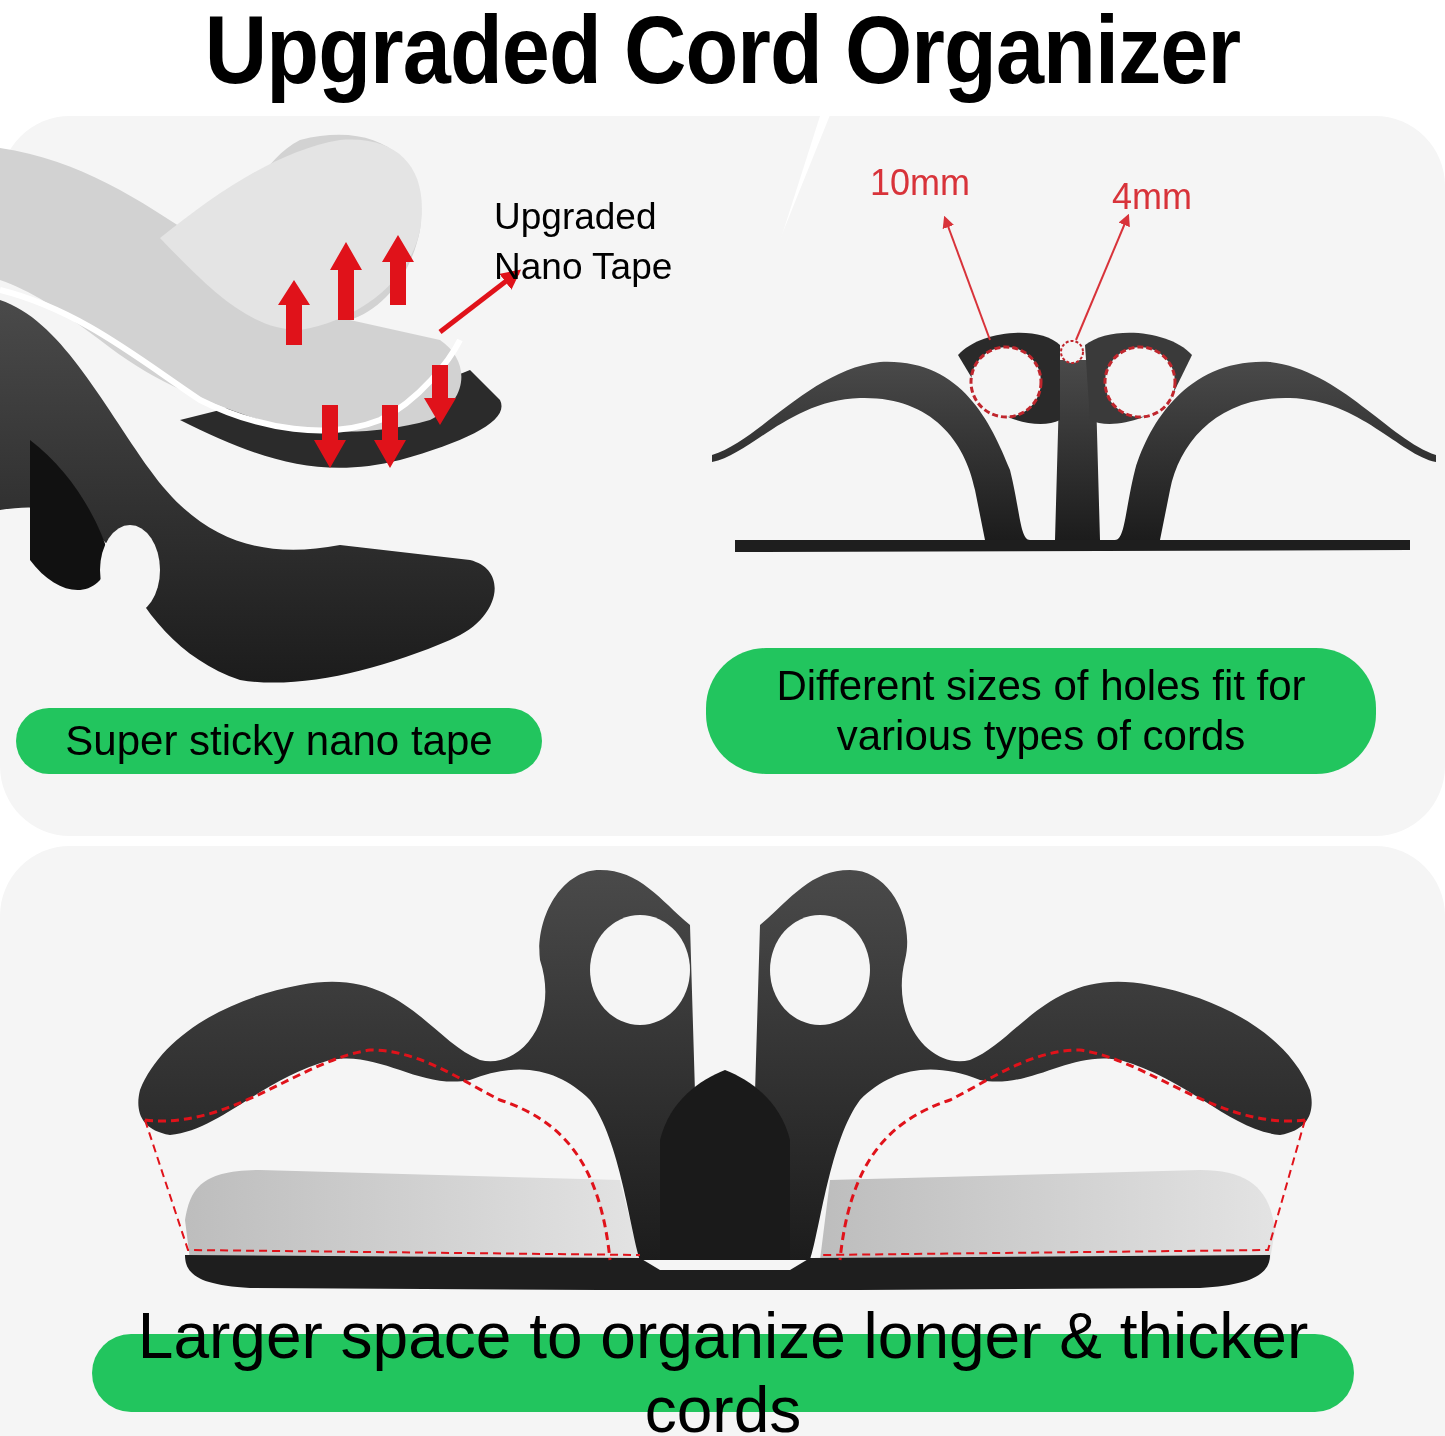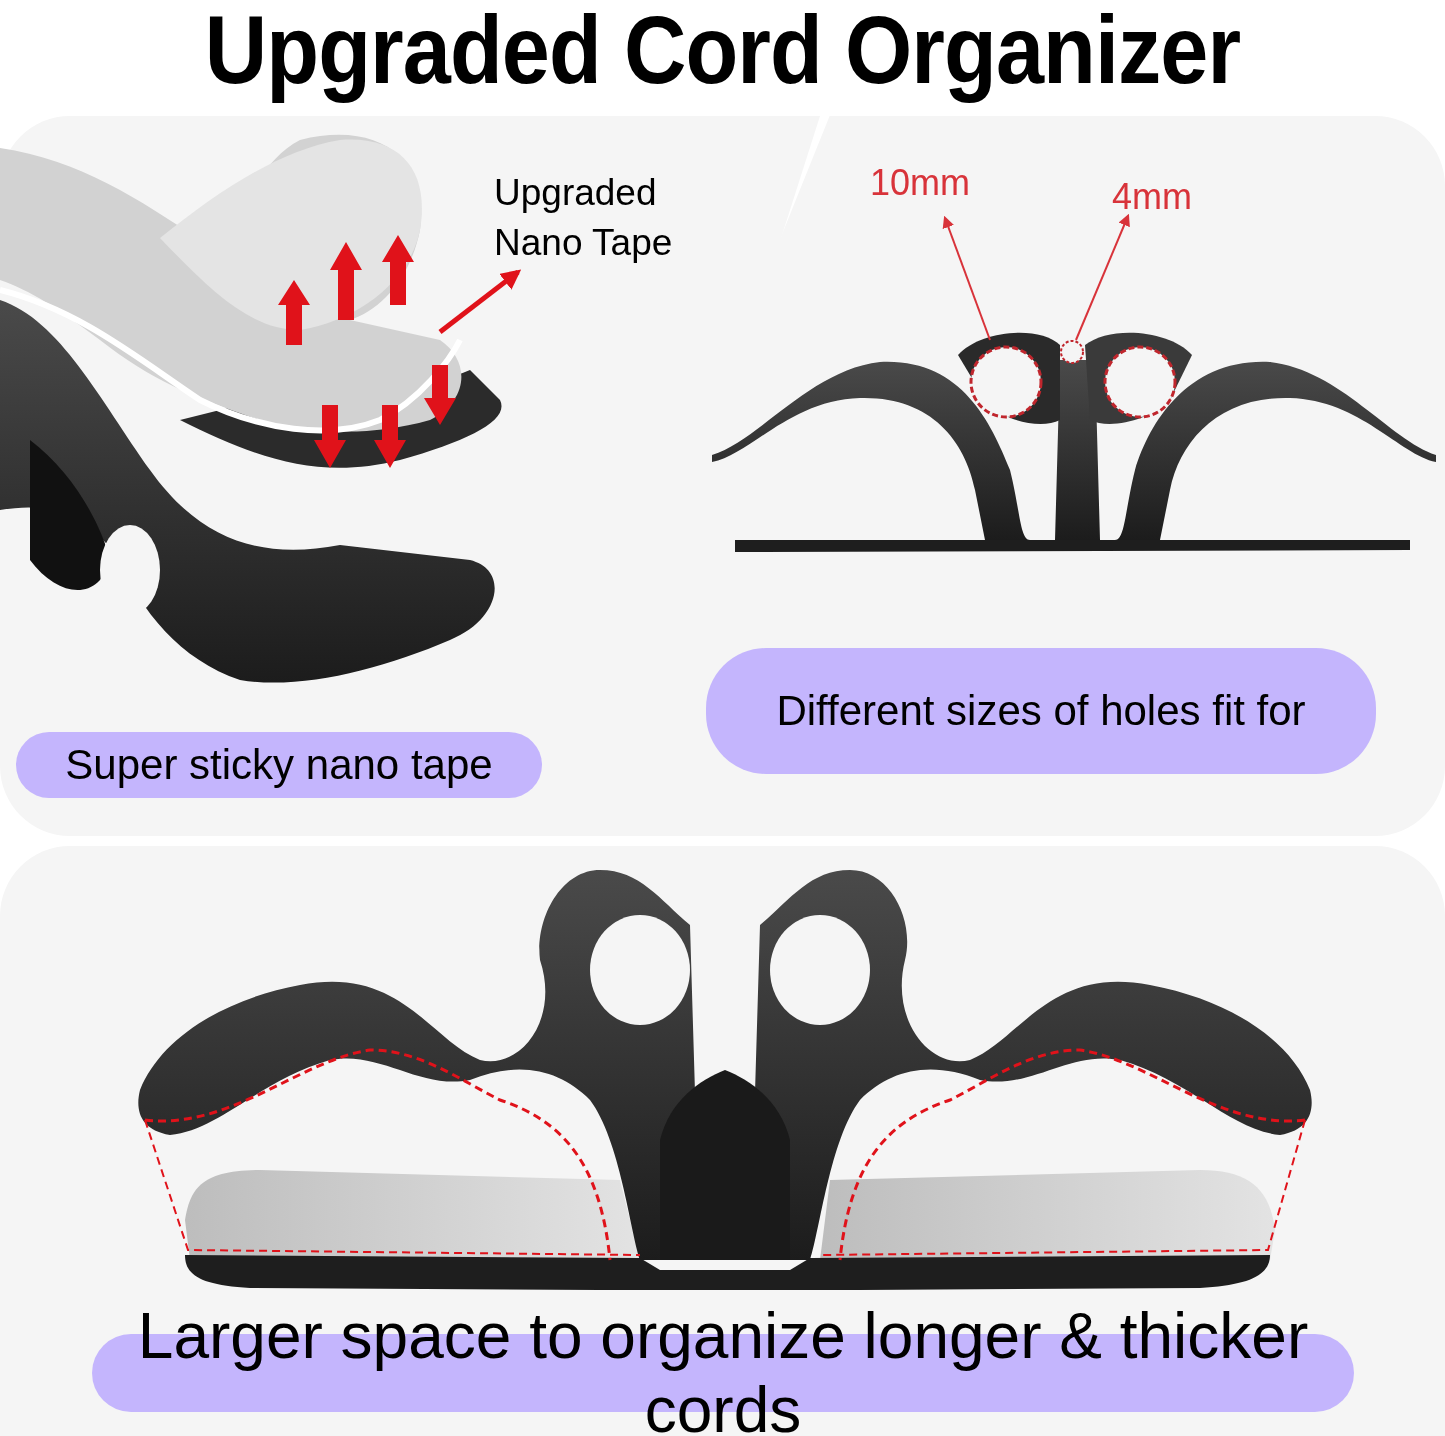--- a/index.html
+++ b/index.html
@@ -2,26 +2,26 @@
 <html><head>
 <meta charset="utf-8">
 <style>
   html,body{margin:0;padding:0;background:#ffffff;}
   body{width:1445px;height:1436px;position:relative;overflow:hidden;font-family:"Liberation Sans","DejaVu Sans",sans-serif;}
   .title{position:absolute;left:0;top:0;width:1445px;height:112px;text-align:center;font-size:96px;font-weight:bold;line-height:100px;letter-spacing:-1px;color:#000;transform:scaleX(0.9);transform-origin:center top;}
   .panel{position:absolute;background:#f5f5f5;}
   .panel-tl{left:0;top:116px;width:820px;height:720px;border-radius:70px 0 0 70px;clip-path:polygon(0 0,100% 0,72% 100%,0 100%);}
   .panel-tr{left:540px;top:116px;width:905px;height:720px;border-radius:0 70px 70px 0;clip-path:polygon(32% 0,100% 0,100% 100%,0 100%);}
   .panel-bottom{left:0;top:846px;width:1445px;height:590px;border-radius:70px 70px 0 0;}
-  .pill{position:absolute;background:#c4b5fd;border-radius:60px;color:#000;text-align:center;display:flex;align-items:center;justify-content:center;}
+  .pill{position:absolute;background:#22c55e;border-radius:60px;color:#000;text-align:center;display:flex;align-items:center;justify-content:center;}
   .pill span{display:block;}
-  .pill-tl{left:16px;top:732px;width:526px;height:66px;font-size:42px;}
+  .pill-tl{left:16px;top:708px;width:526px;height:66px;font-size:42px;}
   .pill-tr{left:706px;top:648px;width:670px;height:126px;font-size:42px;line-height:50px;flex-direction:column;}
   .pill-bottom{left:92px;top:1334px;width:1262px;height:78px;font-size:64px;}
-  .callout{position:absolute;color:#000;font-size:37px;line-height:50px;}
+  .callout{position:absolute;color:#000;font-size:37px;line-height:50px;margin-top:24px;}
   .meas{position:absolute;color:#d8333a;font-size:36px;}
   svg.art{position:absolute;left:0;top:0;}
 </style>
 </head>
 <body>
 
 <div class="title">Upgraded Cord Organizer</div>
 
 <div class="panel panel-tl"></div>
 <div class="panel panel-tr"></div>
@@ -102,16 +102,17 @@
 </div>
 
 <div class="meas" style="left:870px;top:162px;">10mm</div>
 <div class="meas" style="left:1092px;top:176px;margin-left:20px;">4mm</div>
 
 <div class="pill pill-tl">
   <span>Super sticky nano tape</span>
 </div>
 <div class="pill pill-tr">
   <span>Different sizes of holes fit for</span>
+  <span>various types of cords</span>
 </div>
 <div class="pill pill-bottom">
   <span>Larger space to organize longer &amp; thicker cords</span>
 </div>
 
 </body></html>

